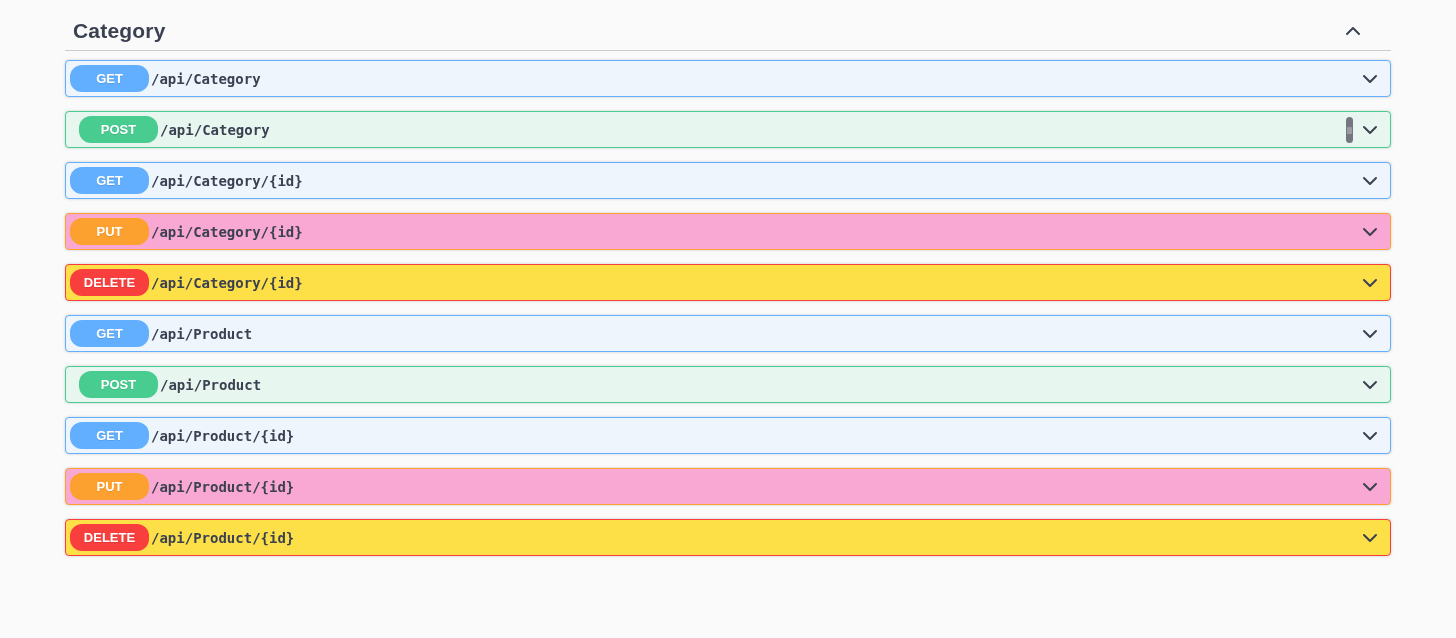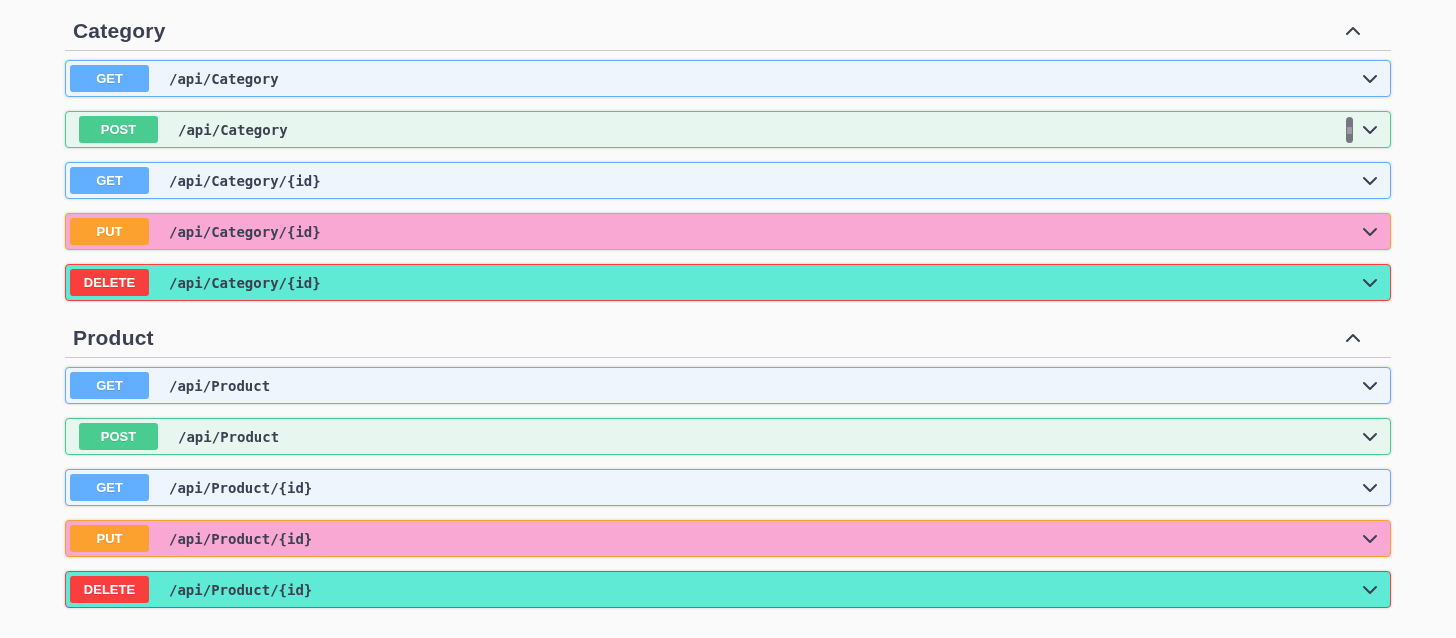--- a/index.html
+++ b/index.html
@@ -40,40 +40,40 @@
     margin-bottom: 14px;
     border-radius: 4px;
     border: 1px solid;
     padding: 0 10px 0 4px;
     box-shadow: 0 0 3px rgba(0,0,0,.19);
     cursor: pointer;
   }
   .opblock.get    { background: #eef5fd; border-color: #61affe; }
   .opblock.post   { background: #e8f6f0; border-color: #49cc90; }
   .opblock.put    { background: #f9a8d4; border-color: #fca130; }
-  .opblock.delete { background: #5eead4; border-color: #f93e3e; }
+  .opblock.delete { background: #fde047; border-color: #f93e3e; }
 
   .method {
     min-width: 79px;
     padding: 6px 0;
-    border-radius: 3px;
+    border-radius: 12px;
     text-align: center;
     color: #ffffff;
     font-size: 13px;
     font-weight: 700;
     text-shadow: 0 1px 0 rgba(0,0,0,.1);
     font-family: "Liberation Sans", sans-serif;
   }
   .method.get    { background: #61affe; }
   .method.post   { background: #49cc90; margin-left: 9px; }
   .method.put    { background: #fca130; }
   .method.delete { background: #f93e3e; }
 
   .path {
-    margin-left: 20px;
+    margin-left: 2px;
     font-family: "DejaVu Sans Mono", "Liberation Mono", monospace;
     font-size: 14px;
     font-weight: 700;
     color: #3b4151;
     letter-spacing: 0;
   }
   .arrow {
     margin-left: auto;
     display: flex;
     align-items: center;
@@ -161,28 +161,20 @@
       <span class="path">/api/Category/{id}</span>
       <span class="arrow">
         <svg width="20" height="20" viewBox="0 0 20 20">
             <path d="M4 7 L10 13 L16 7" fill="none" stroke="#3b4151" stroke-width="2" stroke-linecap="round" stroke-linejoin="round"></path>
           </svg>
       </span>
     </div>
   </div>
 
   <div class="tag-section">
-    <div class="tag-header">
-      <h3>Product</h3>
-      <span class="arrow">
-        <svg width="20" height="20" viewBox="0 0 20 20">
-            <path d="M4 13 L10 7 L16 13" fill="none" stroke="#3b4151" stroke-width="2" stroke-linecap="round" stroke-linejoin="round"></path>
-          </svg>
-      </span>
-    </div>
 
     <div class="opblock get">
       <span class="method get">GET</span>
       <span class="path">/api/Product</span>
       <span class="arrow">
         <svg width="20" height="20" viewBox="0 0 20 20">
             <path d="M4 7 L10 13 L16 7" fill="none" stroke="#3b4151" stroke-width="2" stroke-linecap="round" stroke-linejoin="round"></path>
           </svg>
       </span>
     </div>

